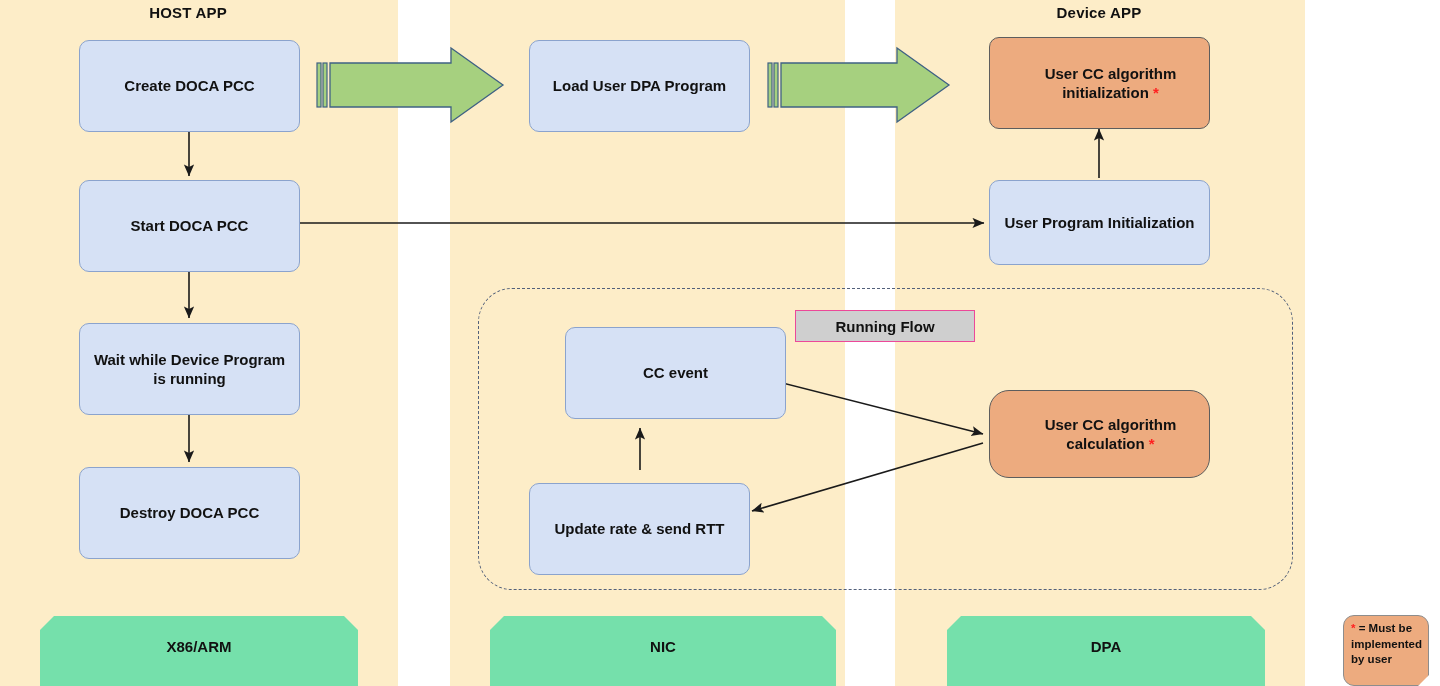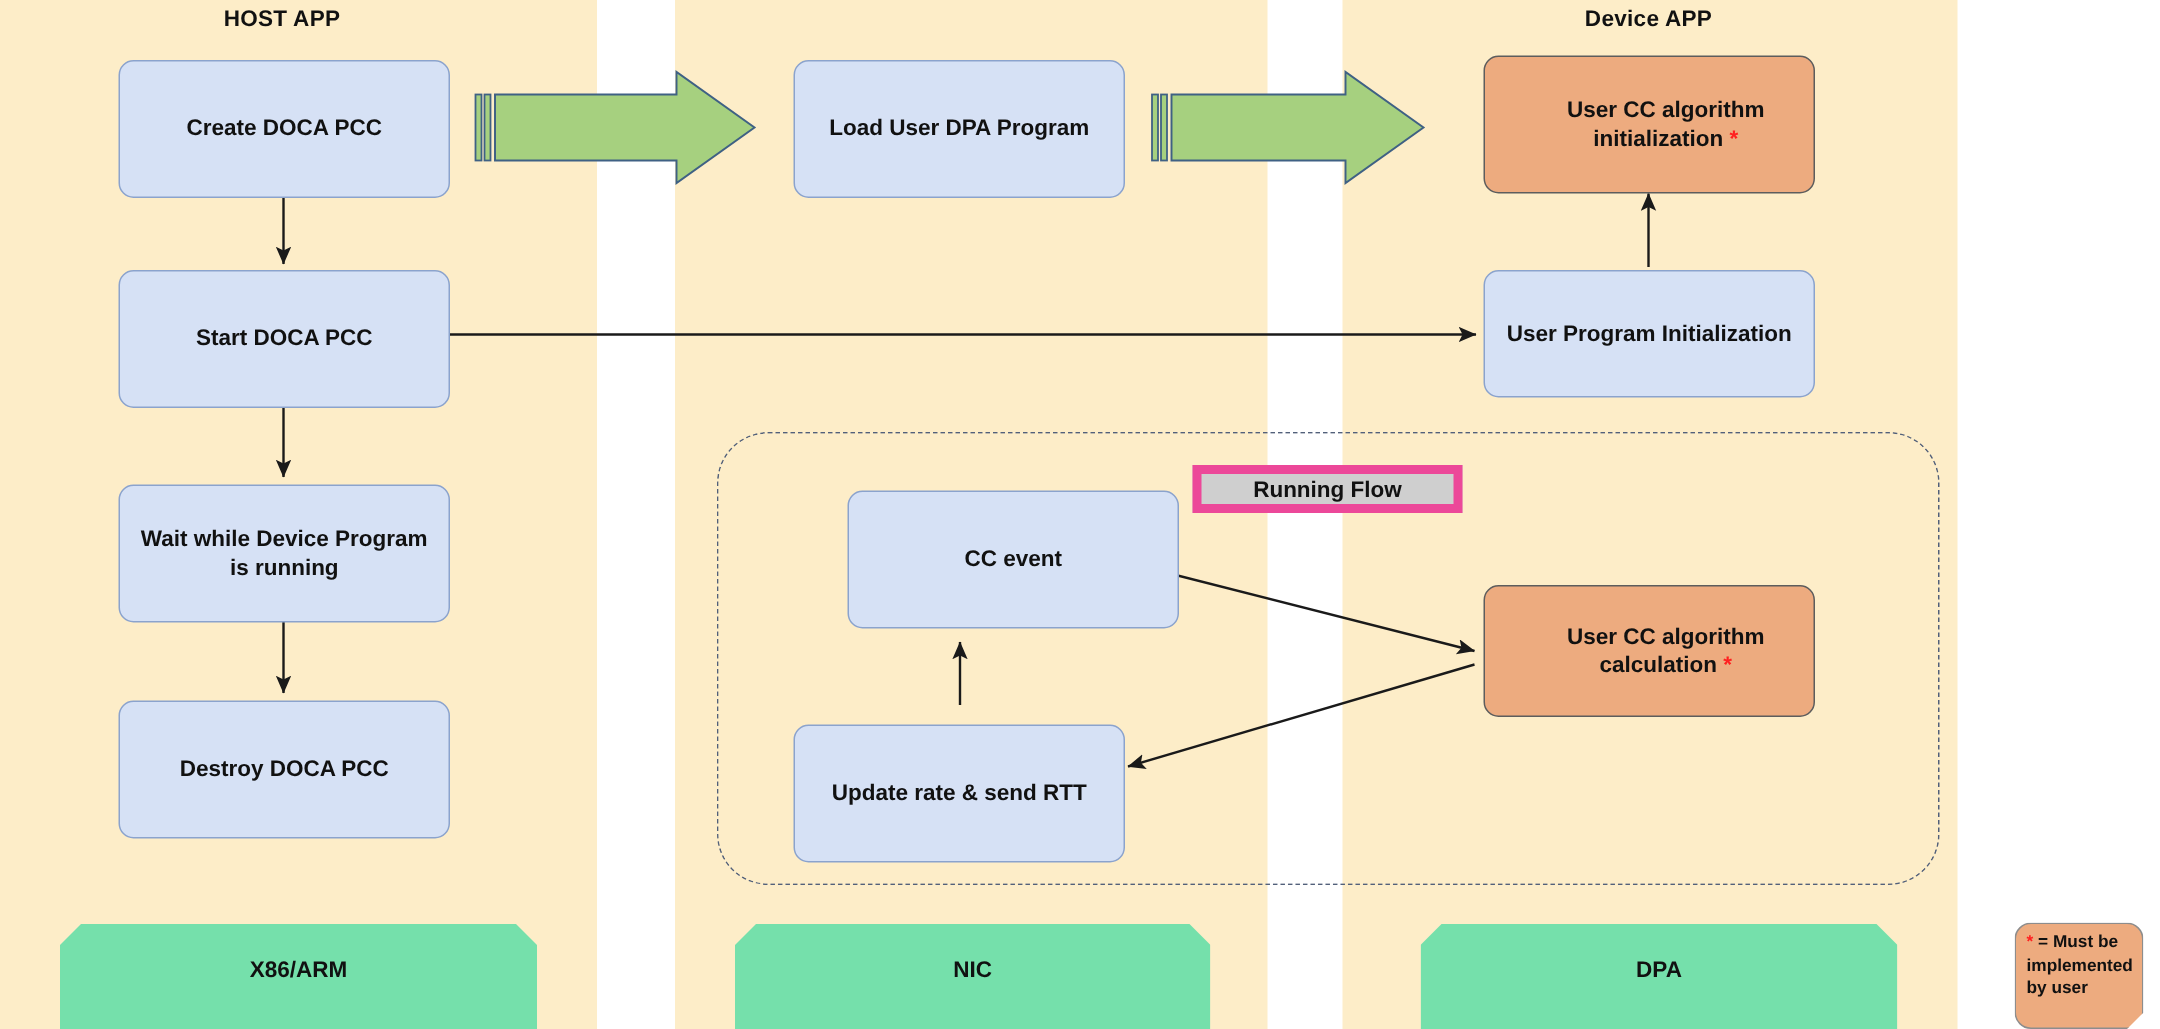--- a/index.html
+++ b/index.html
@@ -18,21 +18,21 @@
   .node{position:absolute;box-sizing:border-box;display:flex;
         align-items:center;justify-content:center;text-align:center;
         font-weight:bold;font-size:15px;line-height:1.3;color:#111;
         border-radius:10px;padding:4px 8px;}
   .node.blue{background:#d6e1f5;border:1.3px solid #8ba3cd;}
   .node.orange{background:#edab7f;border:1.3px solid #5d5d5d;padding-left:30px;}
 
   .star{color:#ff2020;font-weight:bold;}
 
   .chip{position:absolute;box-sizing:border-box;background:#cfcfcf;
-        border:6px solid #ec4899;display:flex;align-items:center;
+        border:1px solid #ec4899;display:flex;align-items:center;
         justify-content:center;font-weight:bold;font-size:15px;color:#111;}
 
   .dashbox{position:absolute;box-sizing:border-box;
            border:1.6px dashed #52607a;border-radius:34px;}
 
   .greenbar{position:absolute;box-sizing:border-box;display:flex;
             align-items:flex-start;justify-content:center;
             padding-top:22px;font-weight:bold;font-size:15px;color:#111;
             background:#75e0ab;
             clip-path:polygon(0 14px,14px 0,calc(100% - 14px) 0,100% 14px,100% 100%,0 100%);}
@@ -122,32 +122,32 @@
   </div>
 
   <div class="node orange" style="left:989px;top:37px;width:221px;height:92px;">
     <span><span>User CC algorithm initialization</span>&nbsp;<span class="star">*</span></span>
   </div>
 
   <div class="node blue" style="left:989px;top:180px;width:221px;height:85px;">
     <span>User Program Initialization</span>
   </div>
 
-  <div class="node orange" style="left:989px;top:390px;width:221px;height:88px;">
+  <div class="node orange" style="left:989px;top:390px;width:221px;height:88px;border-radius:20px;">
     <span><span>User CC algorithm calculation</span>&nbsp;<span class="star">*</span></span>
   </div>
 
   <div class="chip" style="left:795px;top:310px;width:180px;height:32px;">
     <span>Running Flow</span>
   </div>
 
   <div class="greenbar" style="left:40px;top:616px;width:318px;height:70px;">
     <span>X86/ARM</span>
   </div>
-  <div class="greenbar" style="left:490px;top:616px;width:317px;height:70px;">
+  <div class="greenbar" style="left:490px;top:616px;width:346px;height:70px;">
     <span>NIC</span>
   </div>
   <div class="greenbar" style="left:947px;top:616px;width:318px;height:70px;">
     <span>DPA</span>
   </div>
 
   <div class="legend" style="left:1343px;top:615px;width:86px;height:71px;border-radius:11px;">
     <span class="star">*</span>
     <span>= Must be implemented by user</span>
   </div>

